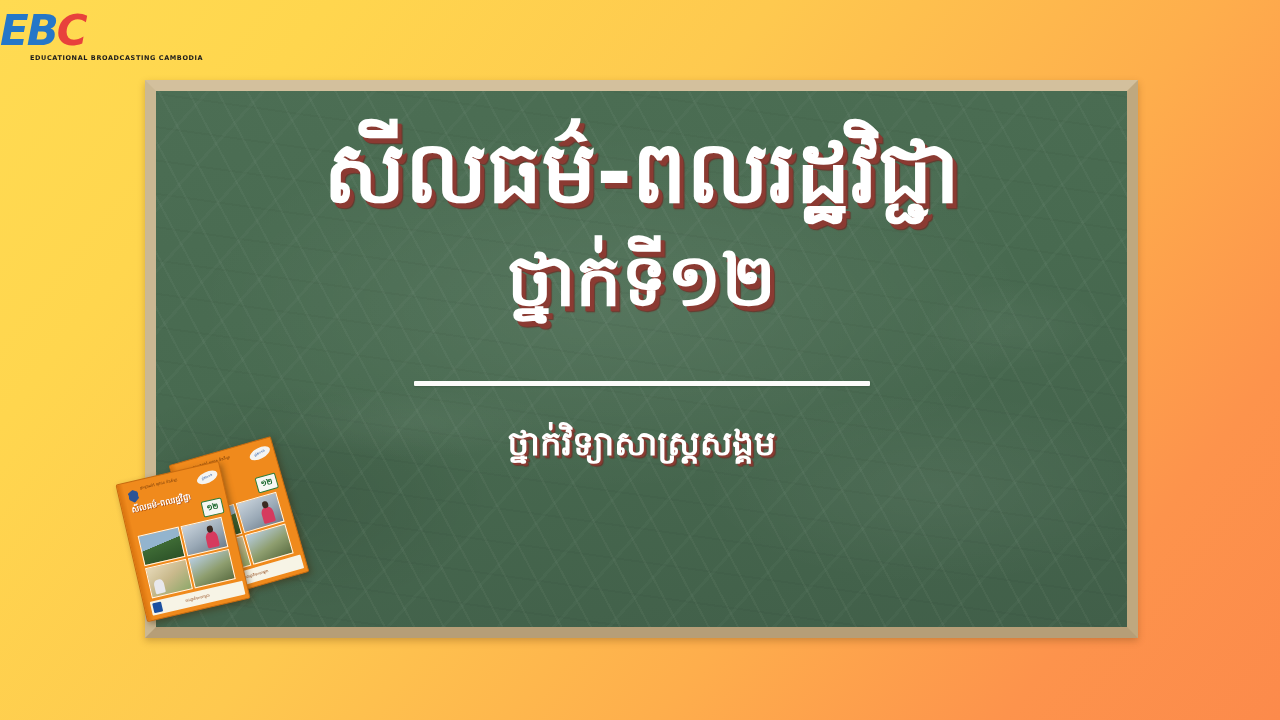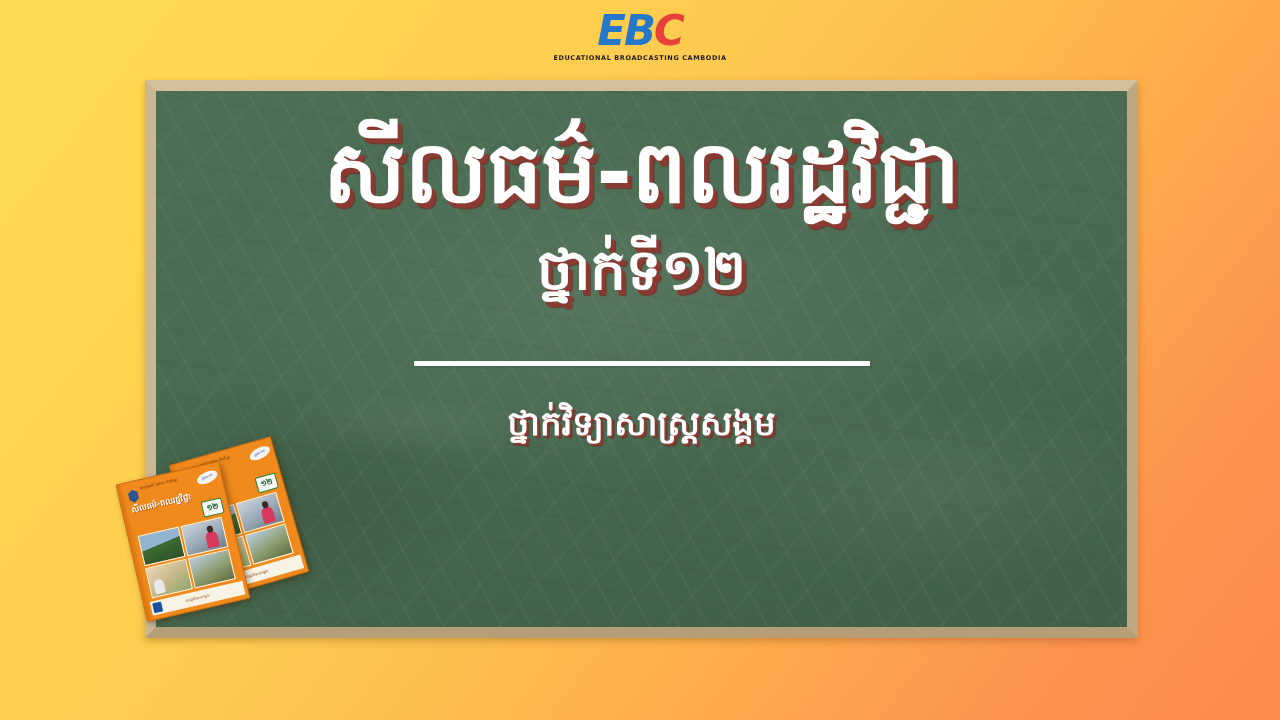--- a/index.html
+++ b/index.html
@@ -27,41 +27,42 @@
         #FC8A4B 100%);
     overflow: hidden;
   }
 
   
   #logo {
     position: absolute;
     left: 0;
     top: 10px;
     width: 1280px;
-    text-align: center;
+    text-align: left;
     line-height: 1;
   }
   #logo-word {
     font-family: "DejaVu Sans", sans-serif;
     font-size: 42px;
     font-weight: bold;
     font-style: italic;
     letter-spacing: -2px;
     display: inline-block;
   }
   #logo-word .lt-e, #logo-word .lt-b { color: #2577C8; }
   #logo-word .lt-c { color: #E8413C; }
   #logo-tagline {
     margin-top: 3px;
     font-family: "DejaVu Sans", sans-serif;
     font-size: 6.5px;
     font-weight: bold;
     letter-spacing: 0.6px;
     color: #1b1b1b;
     white-space: nowrap;
+    padding-left: 30px;
   }
 
   
   #board-frame {
     position: absolute;
     left: 145px;
     top: 80px;
     width: 993px;
     height: 558px;
     box-sizing: border-box;
@@ -124,21 +125,21 @@
       5px 6px 1px rgba(110,40,33,0.75);
   }
   #title-line1 {
     margin-top: 28px;
     font-size: 86px;
     line-height: 1.25;
     letter-spacing: 0px;
   }
   #title-line2 {
     margin-top: 8px;
-    font-size: 56px;
+    font-size: 72px;
     line-height: 1.25;
   }
   #divider {
     width: 456px;
     height: 5px;
     background: #FCFCFA;
     margin-top: 56px;
     border-radius: 1px;
     box-shadow: 0 1px 2px rgba(40,70,45,0.35);
   }

